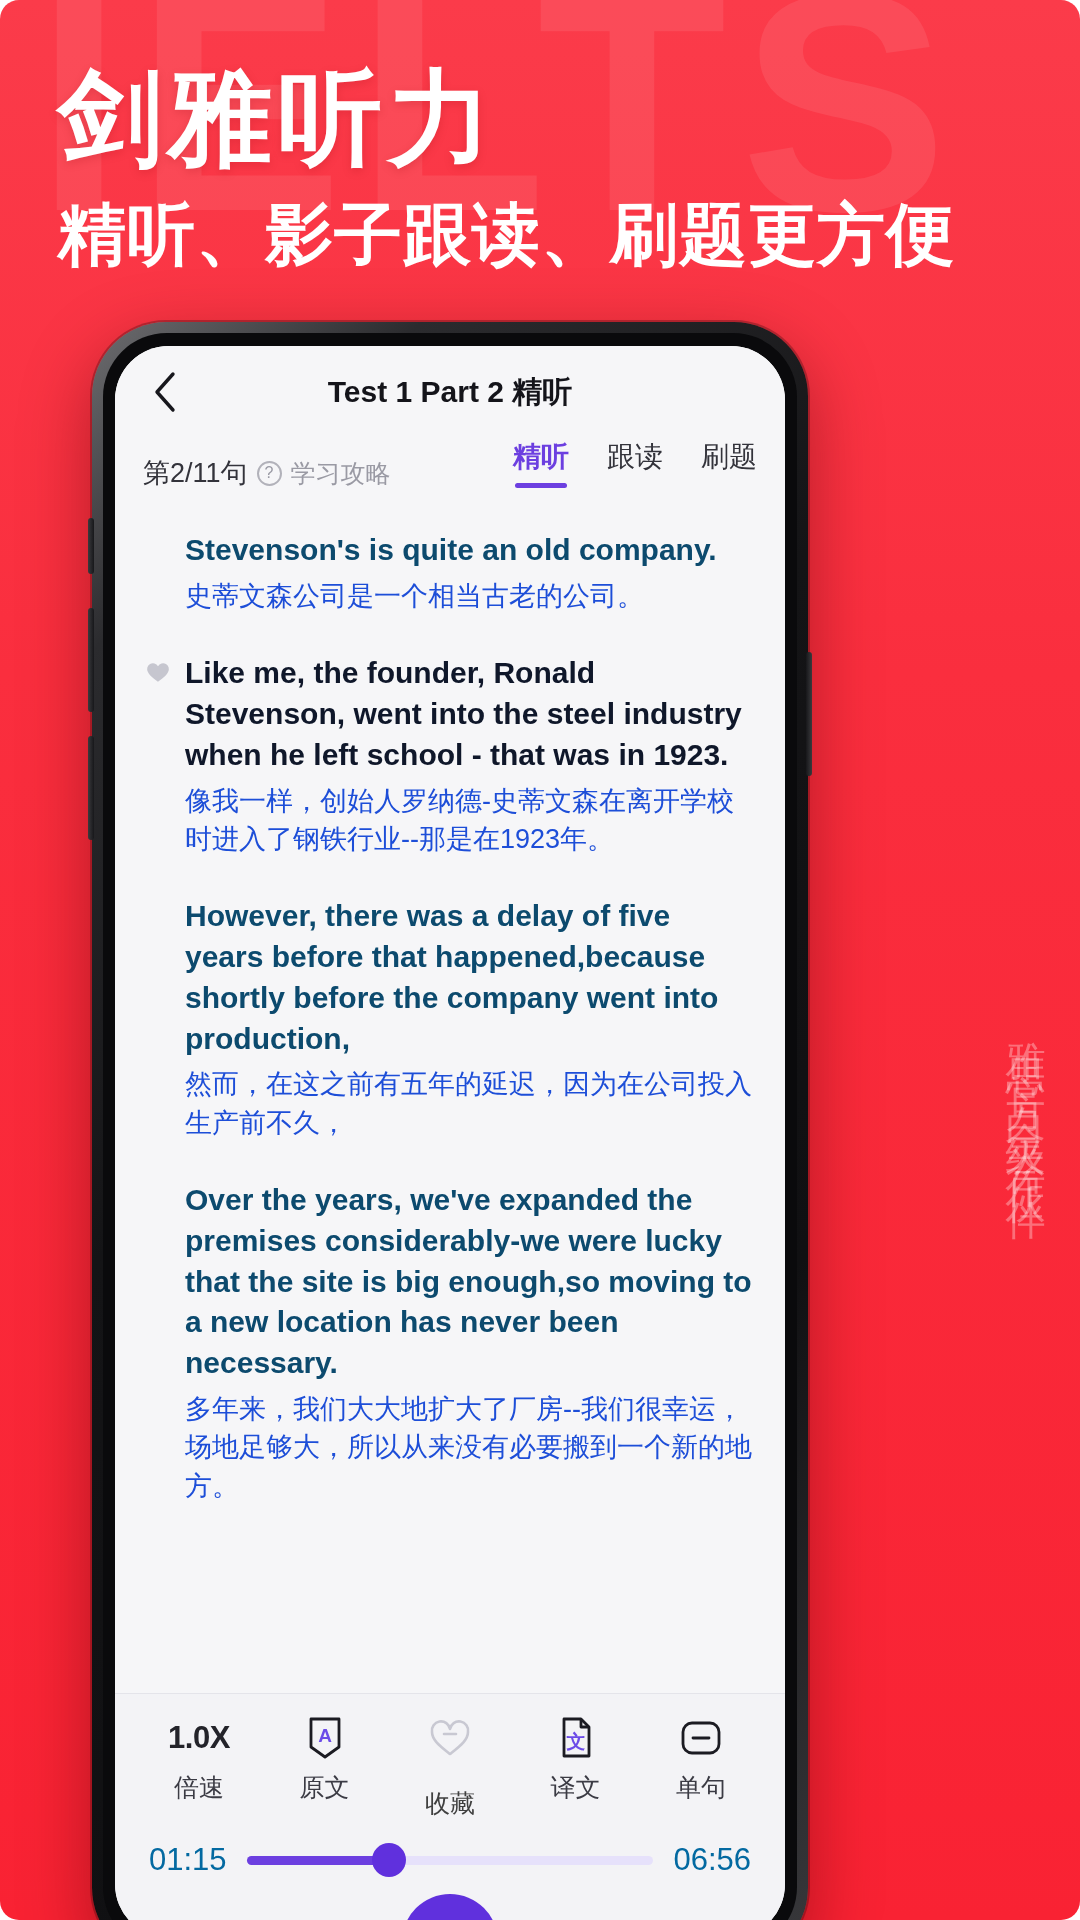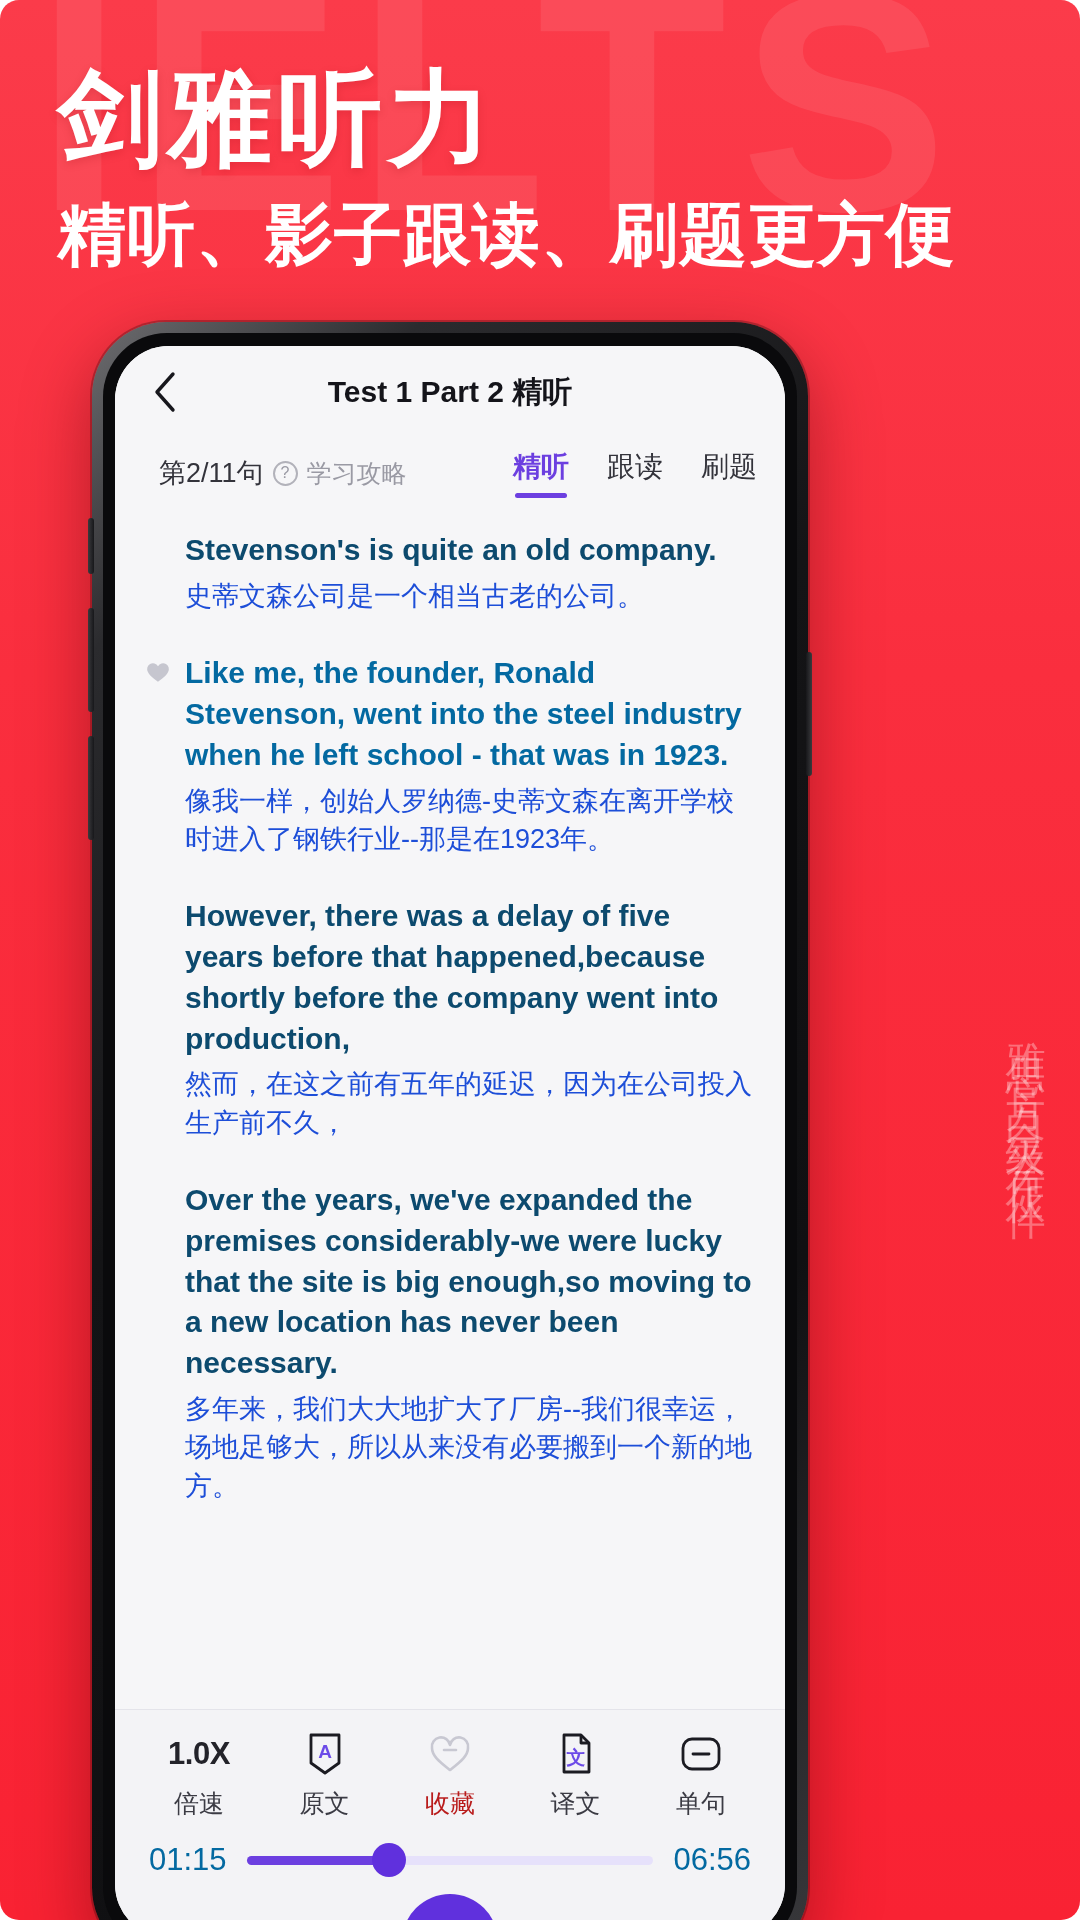--- a/index.html
+++ b/index.html
@@ -146,22 +146,21 @@
     font-size: 30px;
     font-weight: 700;
     color: #14141a;
     pointer-events: none;
     font-family: "Liberation Sans", "DejaVu Sans", sans-serif;
   }
 
   
   #sub-header {
     display: flex;
-    align-items: center;
-    padding: 0 28px 0 44px;
+    padding: 0 28px 0 28px;
     height: 70px;
     box-sizing: border-box;
     background: #f6f6f8;
   }
   #counter-group {
     display: flex;
     align-items: center;
     gap: 9px;
     flex: 0 0 auto;
   }
@@ -237,21 +236,21 @@
     height: 26px;
     cursor: pointer;
   }
   .en {
     font-size: 30px;
     font-weight: 700;
     line-height: 1.36;
     color: #0c4a6e;
     font-family: "Liberation Sans", "DejaVu Sans", sans-serif;
   }
-  .para.highlight .en { color: #0369a1; }
+  .para.highlight .en { color: #0f172a; }
   .zh {
     margin-top: 6px;
     font-size: 27px;
     line-height: 1.42;
     color: #1d4ed8;
     font-family: "Liberation Sans", "DejaVu Sans", sans-serif;
   }
 
   
   #player-panel {
@@ -285,21 +284,21 @@
     font-weight: 700;
     color: #23232a;
     letter-spacing: -0.5px;
     font-family: "Liberation Sans", "DejaVu Sans", sans-serif;
   }
   .tool-label {
     font-size: 25px;
     color: #3b3b44;
     font-family: "Liberation Sans", "DejaVu Sans", sans-serif;
   }
-  .tool.dim .tool-label { color: #b91c1c; }
+  .tool.dim .tool-label { color: #404040; margin-top: 16px; }
 
   
   #progress-row {
     display: flex;
     align-items: center;
     gap: 20px;
     padding: 8px 34px 0 34px;
   }
   .time-label {
     font-size: 31px;

